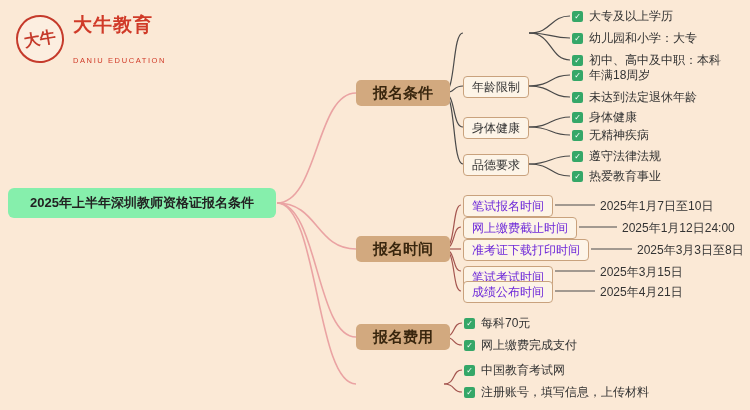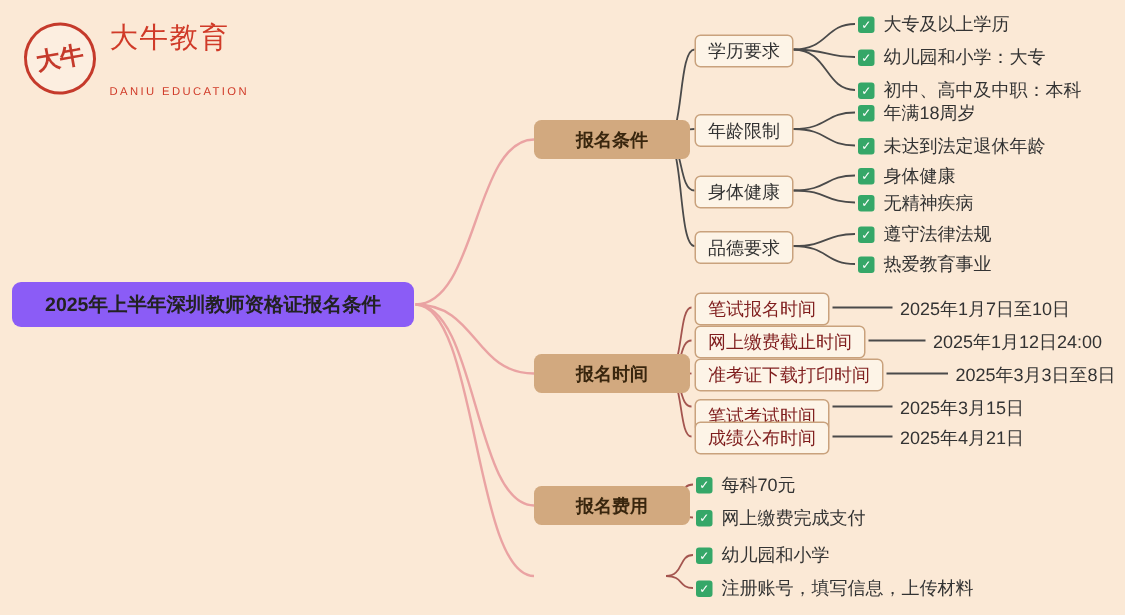--- a/index.html
+++ b/index.html
@@ -6,41 +6,41 @@
   .canvas{position:relative;width:750px;height:410px;background:#fbe9d6;
           font-family:"Liberation Sans",sans-serif;overflow:hidden;}
   svg.lines{position:absolute;left:0;top:0;width:750px;height:410px;z-index:0;}
   .node,.leaf,.title,.logo,.time-label,.time-value{z-index:1;}
 
   .logo{position:absolute;left:16px;top:12px;display:flex;align-items:center;gap:9px;}
   .seal{width:44px;height:44px;border:2.5px solid #c53a2b;border-radius:50%;
         color:#c53a2b;font-weight:bold;font-size:16px;display:flex;align-items:center;
         justify-content:center;transform:rotate(-10deg);
         font-family:"Liberation Serif",serif;background:rgba(255,255,255,0.25);}
-  .logo-name{color:#d03a28;font-size:19px;font-weight:normal;letter-spacing:1px;}
+  .logo-name{color:#d03a28;font-size:19px;font-weight:bold;letter-spacing:1px;}
   .logo-sub{color:#d03a28;font-size:7.5px;letter-spacing:1.6px;margin-top:18px;}
 
   .title{position:absolute;left:8px;top:188px;width:268px;height:30px;line-height:30px;
-         text-align:center;background:#8b5cf6;border-radius:6px;font-size:13px;
+         text-align:center;background:#86efac;border-radius:6px;font-size:13px;
          font-weight:bold;color:#222;}
 
-  .main-node{position:absolute;left:356px;height:26px;line-height:26px;padding:0 28px;
-             background:#d2a97f;border-radius:5px;font-size:12px;font-weight:bold;color:#39260e;}
+  .main-node{position:absolute;left:356px;height:26px;line-height:26px;padding:0 17px;
+             background:#d2a97f;border-radius:5px;font-size:15px;font-weight:bold;color:#39260e;}
   .sub-node{position:absolute;left:463px;height:20px;line-height:20px;padding:0 8px;
             background:#fdf4e7;border:1px solid #c9a27d;border-radius:4px;
             font-size:12px;color:#333;white-space:nowrap;}
 
   .leaf{position:absolute;display:flex;align-items:center;gap:6px;font-size:12px;
         color:#333;white-space:nowrap;height:16px;}
   .check{width:11px;height:11px;background:#35a768;border-radius:2px;color:#fff;
          font-size:8px;line-height:11px;text-align:center;flex:0 0 auto;}
 
   .time-label{position:absolute;height:20px;line-height:20px;padding:0 8px;
               background:#fdf4e7;border:1px solid #c9a27d;border-radius:4px;
-              font-size:12px;color:#7f1d1d;white-space:nowrap;}
+              font-size:12px;color:#6d28d9;white-space:nowrap;}
   .time-value{position:absolute;font-size:12px;color:#333;white-space:nowrap;}
 </style>
 </head>
 <body>
 
 <div class="canvas">
 
   <svg class="lines" viewBox="0 0 750 410" fill="none">
 
     <g stroke="#eaa3a3" stroke-width="1.6">
@@ -94,21 +94,20 @@
       <div class="logo-sub">DANIU EDUCATION</div>
     </div>
   </div>
 
   <div class="title">2025年上半年深圳教师资格证报名条件</div>
 
   <div class="main-node" style="top:80px">报名条件</div>
   <div class="main-node" style="top:236px">报名时间</div>
   <div class="main-node" style="top:324px">报名费用</div>
 
-  <div class="sub-node" style="top:23px">学历要求</div>
   <div class="sub-node" style="top:76px">年龄限制</div>
   <div class="sub-node" style="top:117px">身体健康</div>
   <div class="sub-node" style="top:154px">品德要求</div>
 
   <div class="leaf" style="left:572px;top:8px">
     <span class="check">✓</span>
     <span>大专及以上学历</span>
   </div>
   <div class="leaf" style="left:572px;top:30px">
     <span class="check">✓</span>
@@ -165,20 +164,20 @@
     <span class="check">✓</span>
     <span>每科70元</span>
   </div>
   <div class="leaf" style="left:464px;top:337px">
     <span class="check">✓</span>
     <span>网上缴费完成支付</span>
   </div>
 
   <div class="leaf" style="left:464px;top:362px">
     <span class="check">✓</span>
-    <span>幼儿园和小学</span>
+    <span>中国教育考试网</span>
   </div>
   <div class="leaf" style="left:464px;top:384px">
     <span class="check">✓</span>
     <span>注册账号，填写信息，上传材料</span>
   </div>
 
 </div>
 
 </body></html>

